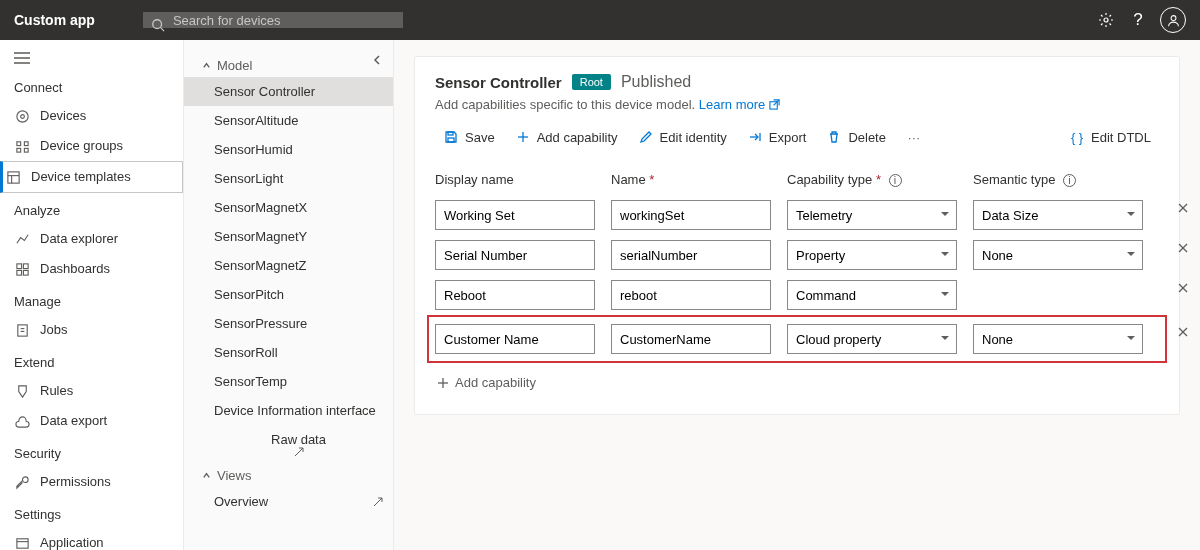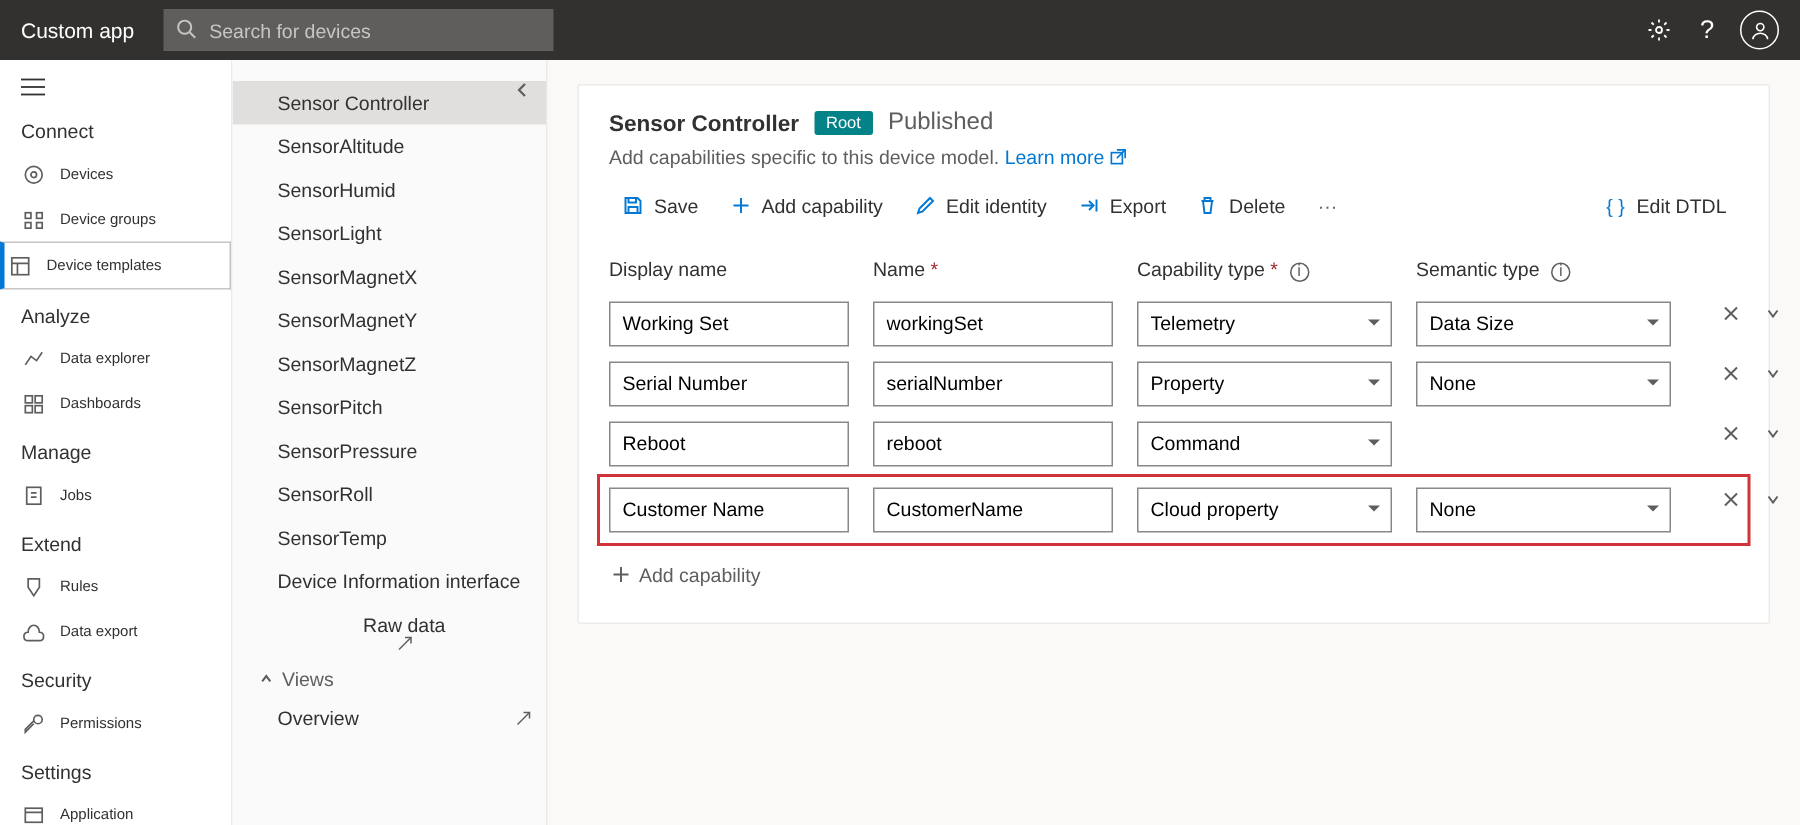--- a/index.html
+++ b/index.html
@@ -1,33 +1,33 @@
 <!DOCTYPE html>
 <html><head>
 <meta charset="utf-8">
 <style>
 * { box-sizing: border-box; margin: 0; padding: 0; font-family: "Segoe UI", -apple-system, sans-serif; }
 body { background: #faf9f8; font-size: 13px; color: #323130; }
 
 .topbar { height: 40px; background: #323130; color: #fff; display: flex; align-items: center; padding: 0 14px; }
-.topbar .app-name { font-weight: 400; font-size: 14px; margin-right: 20px; }
+.topbar .app-name { font-weight: 700; font-size: 14px; margin-right: 48px; }
 .topbar .search-wrap { flex: 0 0 auto; margin-left: auto; position: relative; }
-.topbar .search-input { width: 260px; height: 28px; background: #605e5c; border: none; color: #fff; padding: 0 8px 0 30px; font-size: 13px; outline: none; }
+.topbar .search-input { width: 260px; height: 16px; background: #605e5c; border: none; color: #fff; padding: 0 8px 0 30px; font-size: 13px; outline: none; }
 .topbar .search-input::placeholder { color: #c8c6c4; }
 .topbar .search-icon { position: absolute; left: 8px; top: 6px; color: #c8c6c4; }
 .topbar .spacer { flex: 1; }
 .topbar .top-icon { width: 32px; height: 32px; display: flex; align-items: center; justify-content: center; cursor: pointer; border-radius: 2px; }
 .topbar .top-icon.circle { border: 1px solid #fff; border-radius: 50%; width: 26px; height: 26px; margin-left: 6px; }
 
 .shell { display: flex; height: calc(100vh - 40px); }
 
-.leftnav { width: 155px; background: #fff; border-right: 1px solid #edebe9; padding-top: 6px; overflow-y: auto; }
+.leftnav { width: 184px; background: #fff; border-right: 1px solid #edebe9; padding-top: 6px; overflow-y: auto; }
 .leftnav .hamburger { padding: 6px 14px; cursor: pointer; }
 .leftnav .section-header { font-size: 13px; color: #323130; padding: 10px 14px 6px; font-weight: 400; }
-.leftnav .nav-item { display: flex; align-items: center; padding: 7px 14px 7px 14px; cursor: pointer; font-size: 10px; gap: 10px; color: #323130; }
+.leftnav .nav-item { display: flex; align-items: flex-start; padding: 7px 14px 7px 14px; cursor: pointer; font-size: 13px; gap: 10px; color: #323130; }
 .leftnav .nav-item.active { background: #fff; border: 1px solid #c8c6c4; border-left: 3px solid #0078d4; padding-left: 2px; font-weight: 400; }
 .leftnav .nav-item .nav-icon { width: 16px; height: 16px; display: flex; align-items: center; justify-content: center; color: #605e5c; flex-shrink: 0; }
 
 .midpanel { width: 210px; background: #fafafa; border-right: 1px solid #edebe9; padding: 14px 0; position: relative; overflow-y: auto; }
 .midpanel .collapse-btn { position: absolute; top: 14px; right: 10px; cursor: pointer; color: #605e5c; }
 .midpanel .tree-header { padding: 4px 18px; font-size: 13px; color: #605e5c; display: flex; align-items: center; gap: 6px; cursor: pointer; }
 .midpanel .tree-item { padding: 7px 10px 7px 30px; font-size: 13px; cursor: pointer; color: #323130; display: flex; align-items: center; justify-content: space-between; }
 .midpanel .tree-item.active { background: #e1dfdd; }
 .midpanel .tree-item.level2 { padding-left: 30px; flex-direction: column; }
 .midpanel .expand-arrow { color: #605e5c; font-size: 11px; }
@@ -209,20 +209,26 @@
           <span>Application</span>
         </div>
       </div>
   </div>
 
   <div class="midpanel">
     <div class="collapse-btn">
       <svg width="12" height="12" viewBox="0 0 12 12" fill="none" stroke="currentColor" stroke-width="1.5">
           <polyline points="8,2 4,6 8,10"></polyline>
         </svg>
+    </div>
+    <div class="tree-header">
+      <svg width="9" height="9" viewBox="0 0 10 10" fill="none" stroke="currentColor" stroke-width="1.5">
+          <polyline points="2,7 5,3 8,7"></polyline>
+        </svg>
+      <span>Model</span>
     </div>
     <div id="tree-model-items">
         <div class="tree-item active">Sensor Controller</div>
         <div class="tree-item">SensorAltitude</div>
         <div class="tree-item">SensorHumid</div>
         <div class="tree-item">SensorLight</div>
         <div class="tree-item">SensorMagnetX</div>
         <div class="tree-item">SensorMagnetY</div>
         <div class="tree-item">SensorMagnetZ</div>
         <div class="tree-item">SensorPitch</div>

